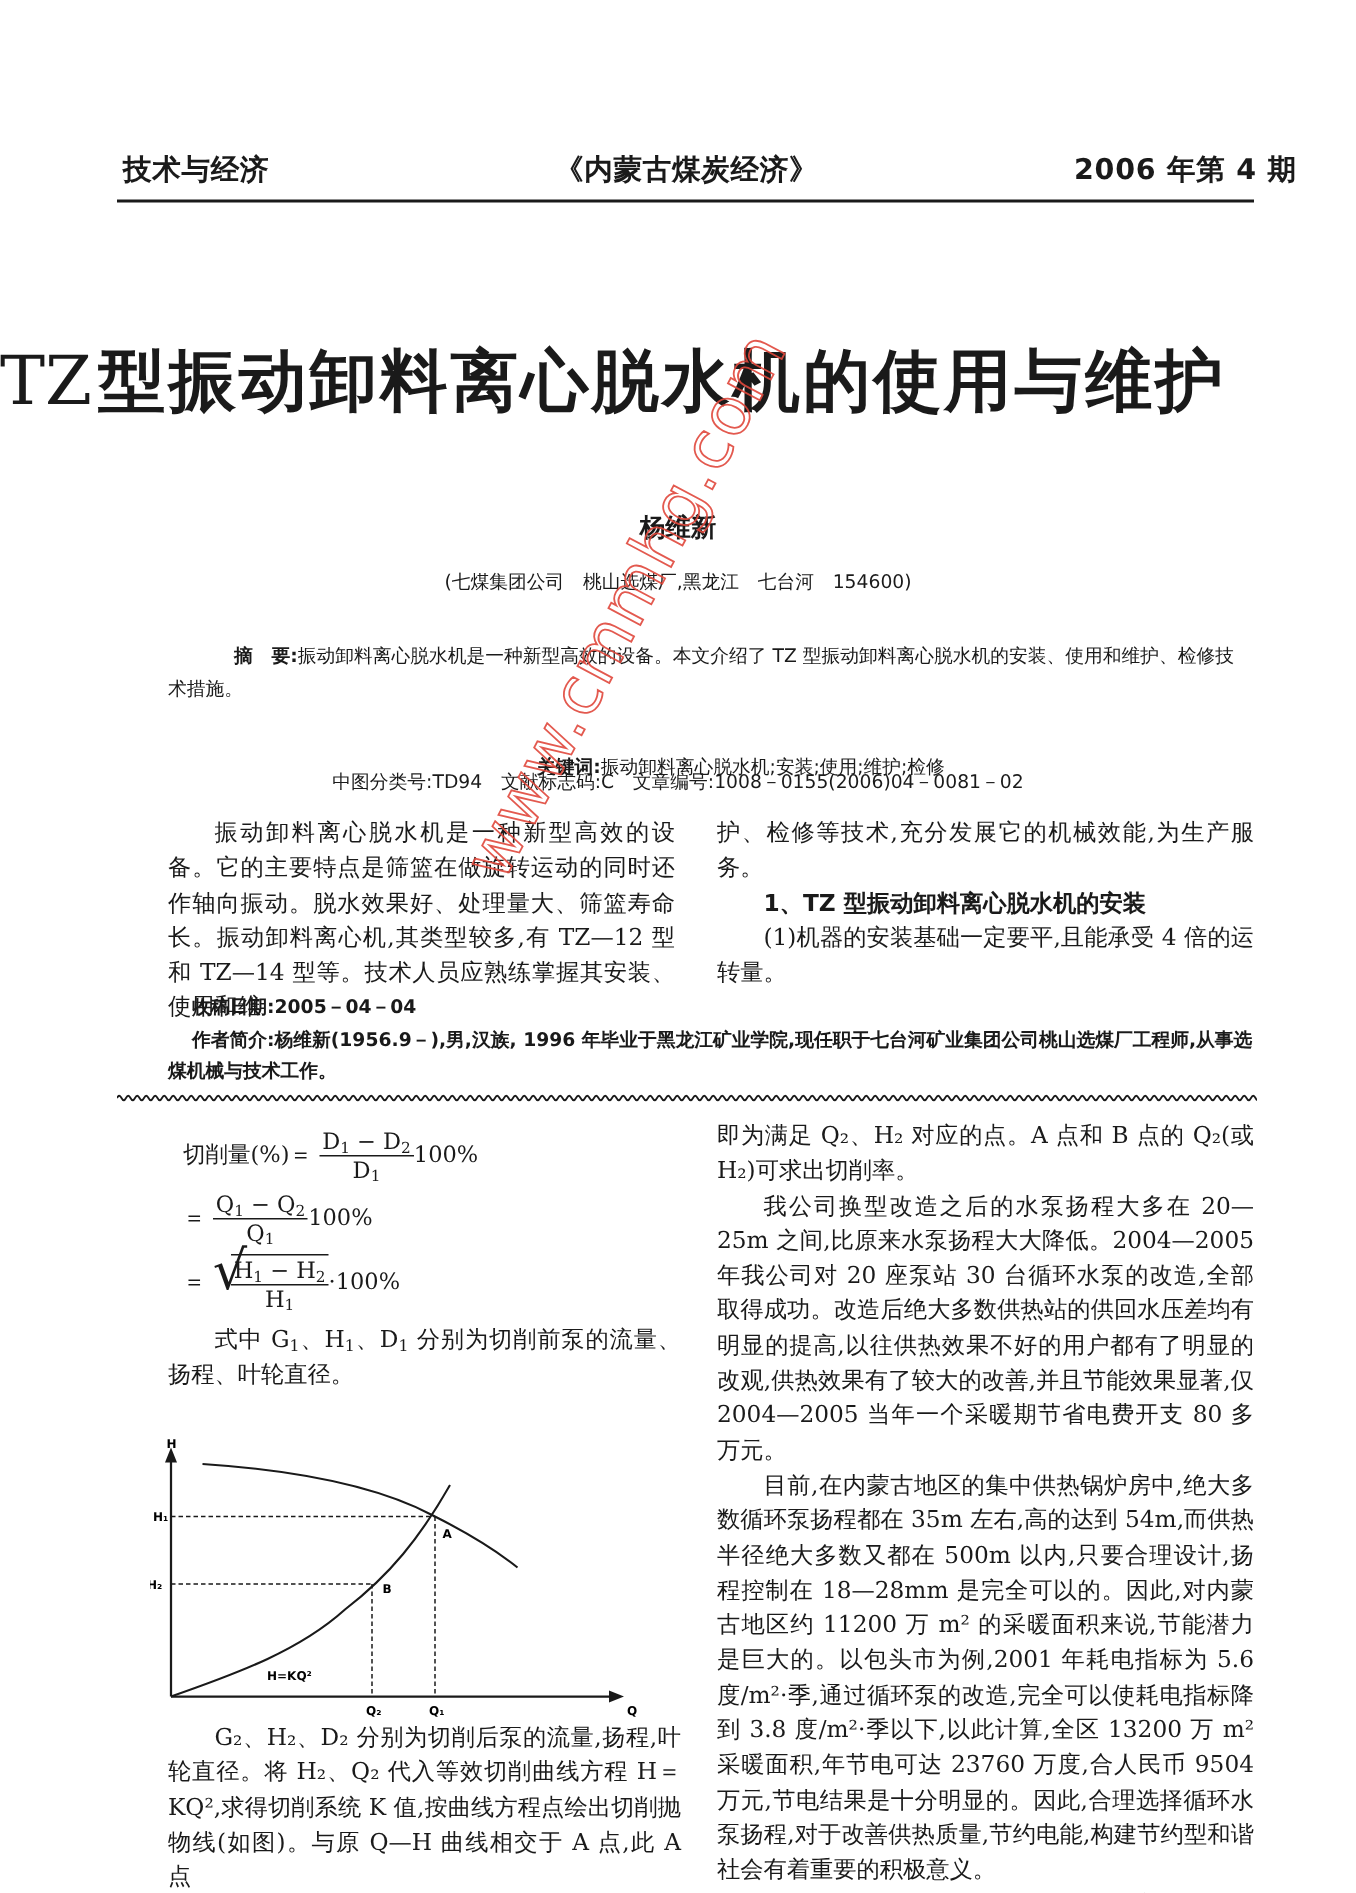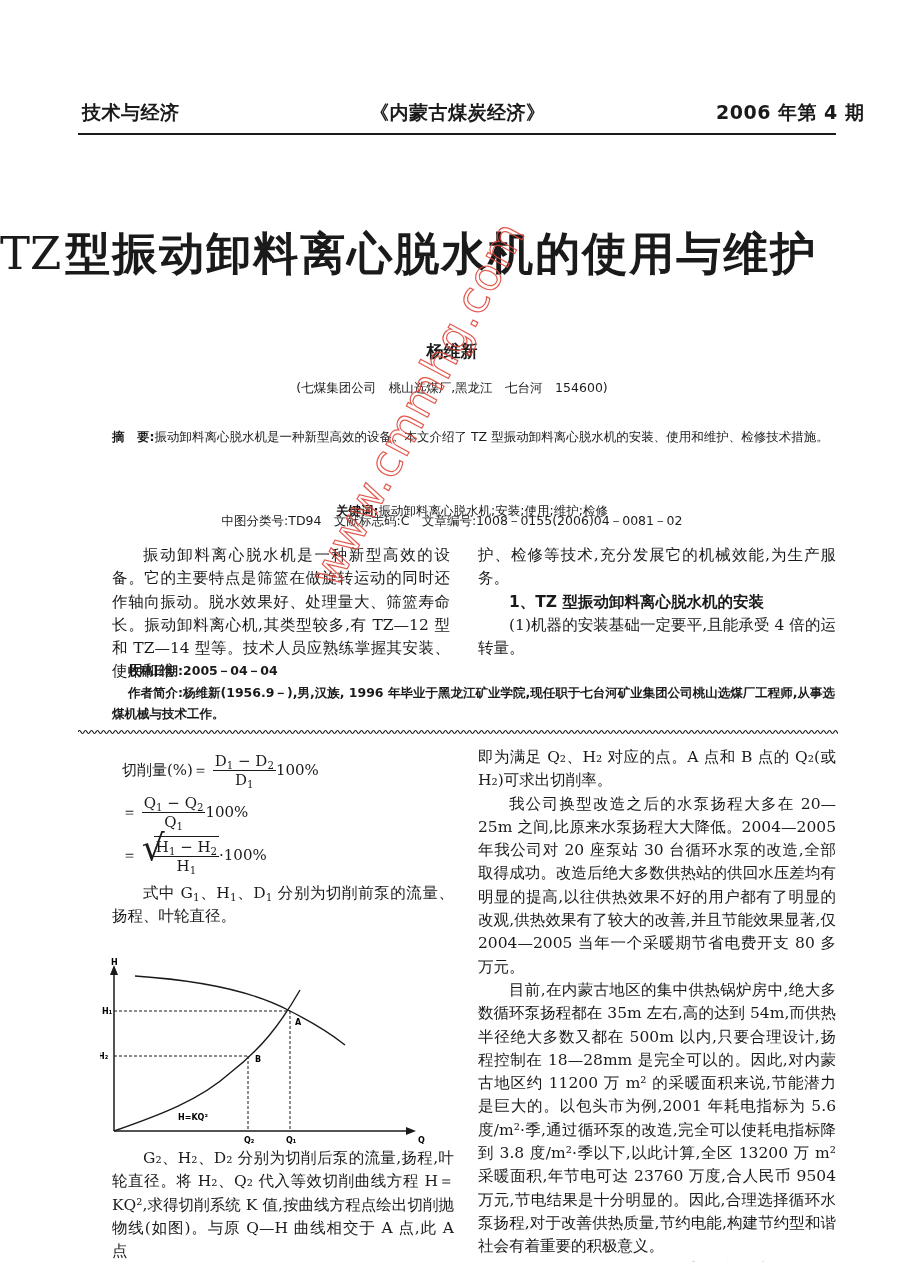--- a/index.html
+++ b/index.html
@@ -8,21 +8,21 @@
   .abs { position: absolute; }
   .hdr { top: 100px; font-family: "DejaVu Sans", "Liberation Sans", sans-serif; font-weight: bold; font-size: 19px; letter-spacing: 0.5px; }
   .hdr-rule { left: 78px; width: 758px; top: 133px; height: 2px; background: #1a1a1a; }
   .title { top: 224px; left: 0; width: 904px; text-align: left; font-size: 45px; font-weight: bold;
            font-family: "DejaVu Sans", "Liberation Sans", sans-serif; letter-spacing: 2px; }
   .title .tz { font-family: "DejaVu Serif", "Liberation Serif", serif; font-weight: normal; letter-spacing: 0; margin-right: 4px; }
   .author { top: 340px; left: 0; width: 904px; text-align: center; font-size: 17px; font-weight: bold;
             font-family: "DejaVu Sans", "Liberation Sans", sans-serif; }
   .affil { top: 380px; left: 0; width: 904px; text-align: center; font-size: 12.5px; font-family: "DejaVu Sans", "Liberation Sans", sans-serif; }
   .meta { font-size: 12.5px; line-height: 22px; font-family: "DejaVu Sans", "Liberation Sans", sans-serif; }
-  .meta b { font-weight: bold; }
+  .meta b { font-weight: bold; margin-left: 44px; }
   .clc { top: 513px; left: 0; width: 904px; text-align: center; font-size: 12.5px; font-family: "DejaVu Sans", "Liberation Sans", sans-serif; }
   .col { font-size: 15.5px; line-height: 23.3px; text-align: justify; }
   .col p { margin: 0; }
   .indent { text-indent: 2em; }
   .sec { font-weight: bold; font-family: "DejaVu Sans", "Liberation Sans", sans-serif; }
   .foot { font-size: 12.5px; line-height: 21px; font-weight: bold; font-family: "DejaVu Sans", "Liberation Sans", sans-serif; }
   .wave { left: 78px; top: 728px; width: 760px; height: 8px; }
   .formula { font-size: 15px; }
   .frac { display: inline-block; vertical-align: middle; text-align: center; }
   .frac .num { display: block; border-bottom: 1.3px solid #1a1a1a; padding: 0 2px; line-height: 18px; }

